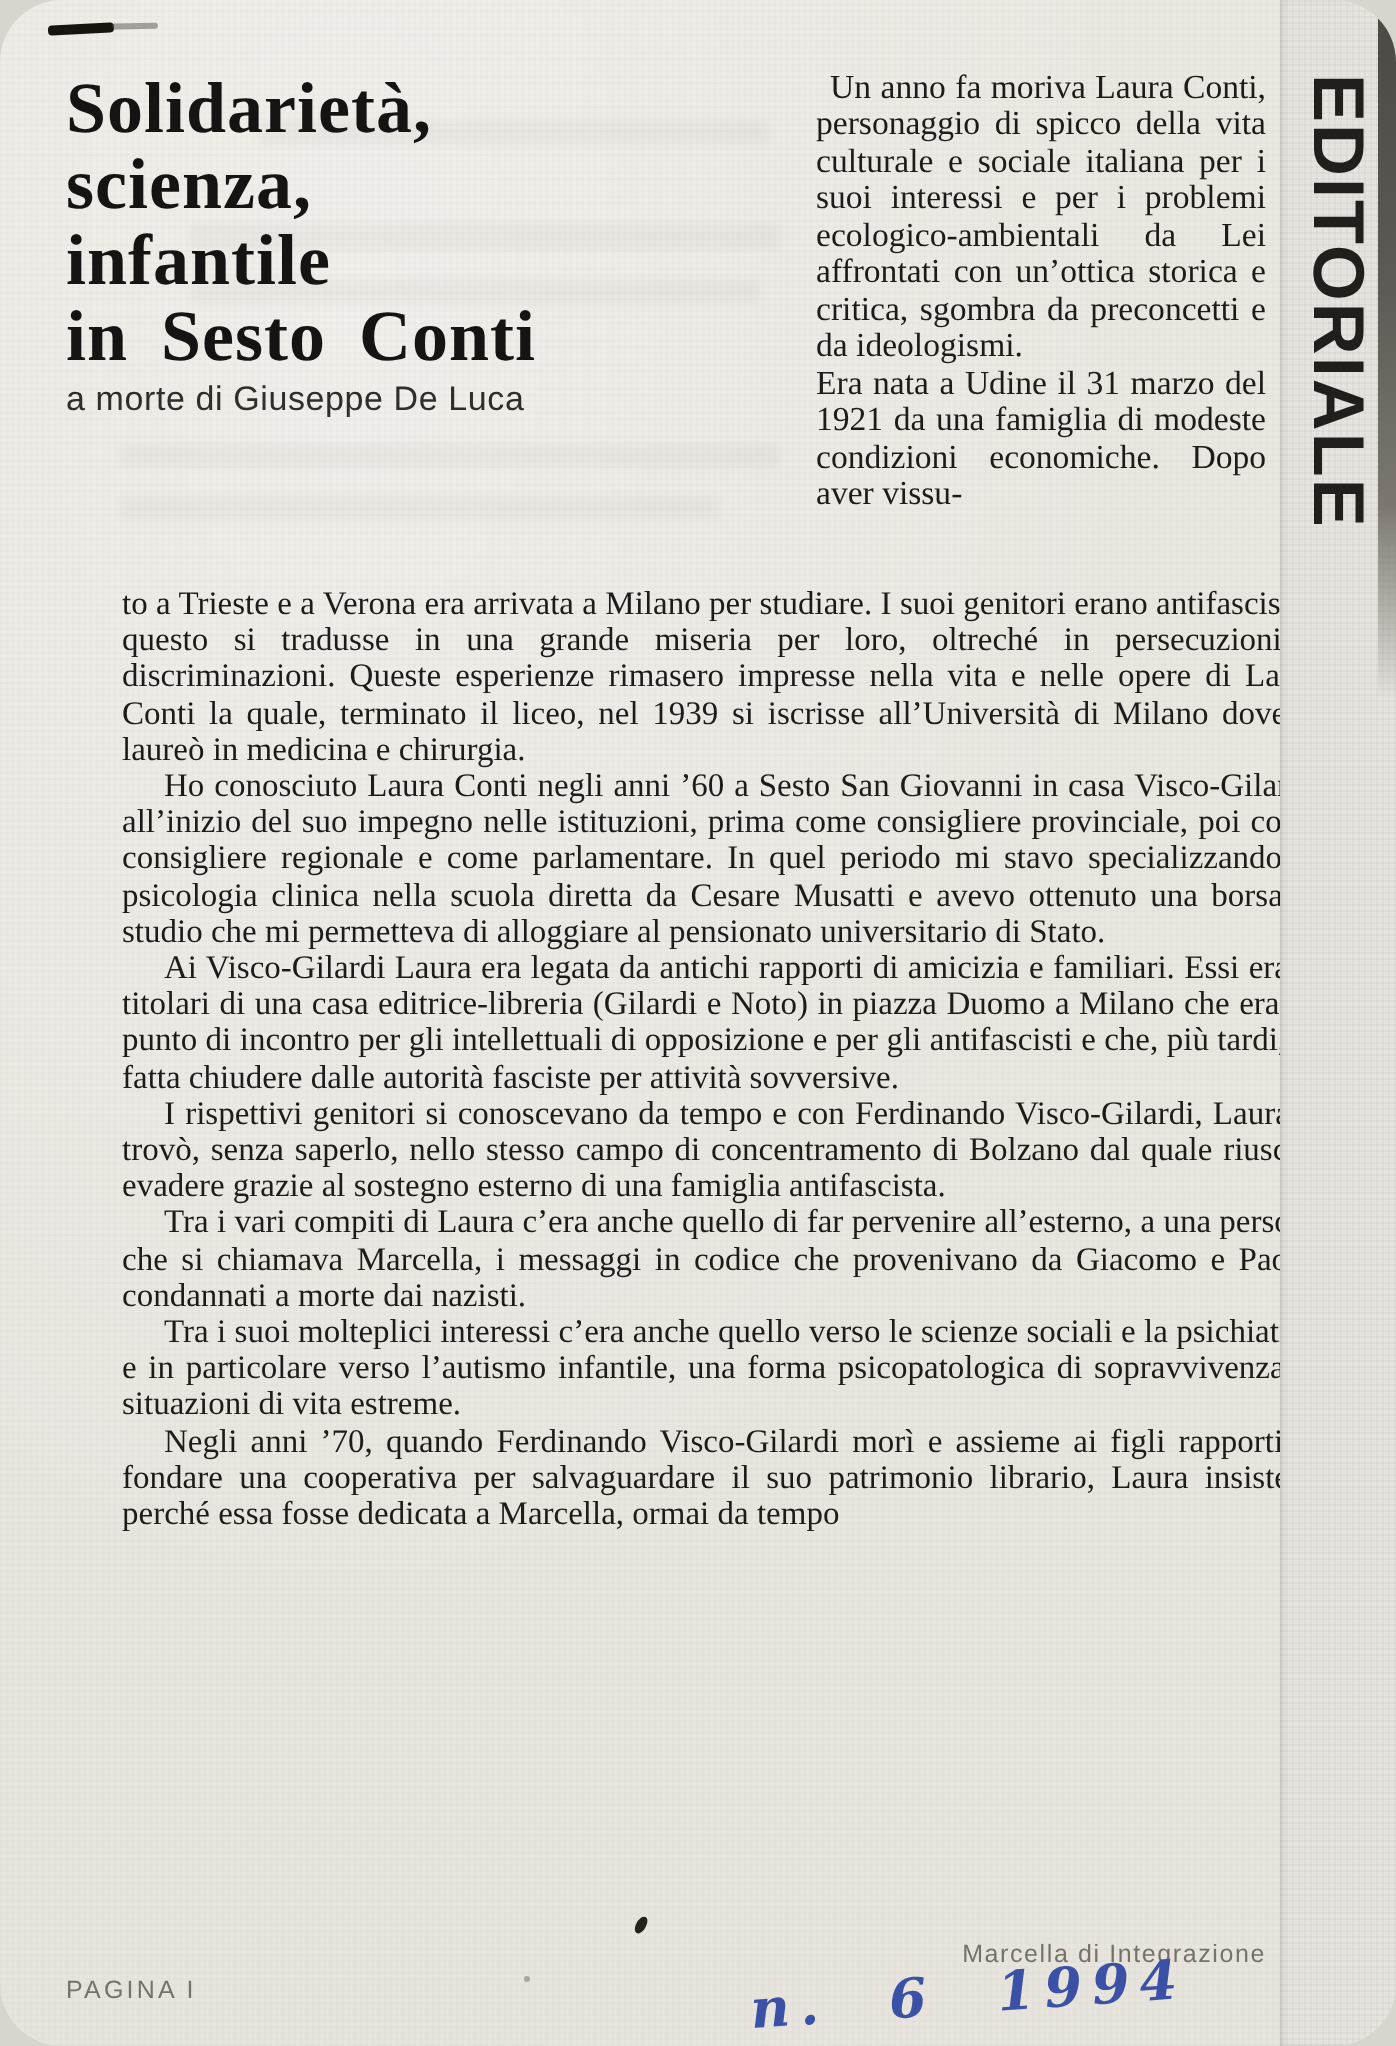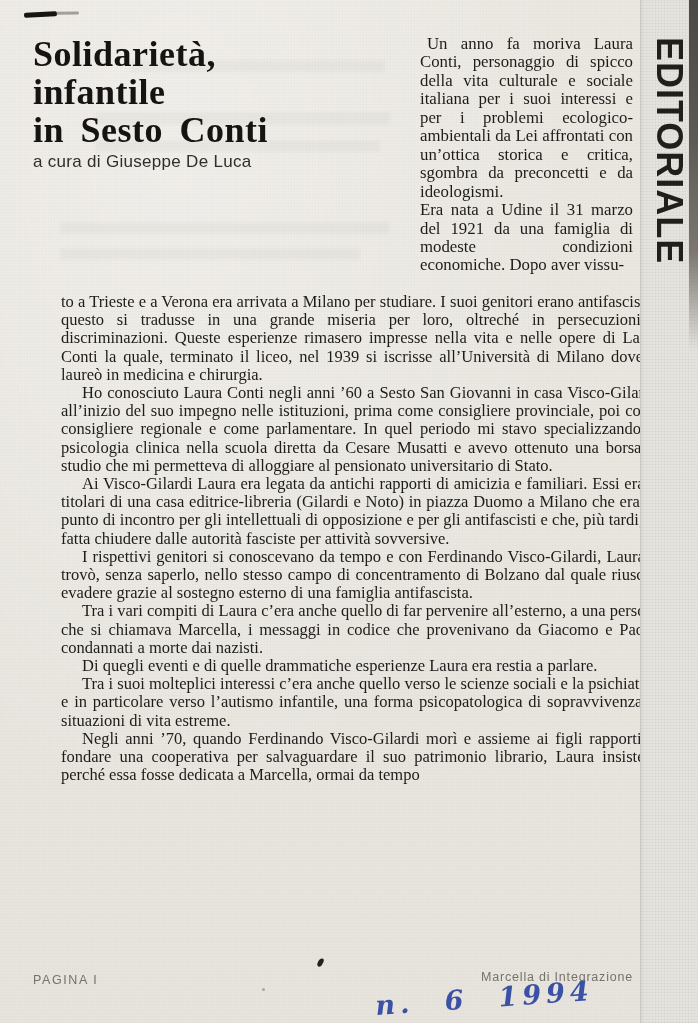--- a/index.html
+++ b/index.html
@@ -1,41 +1,41 @@
 <!DOCTYPE html>
 <html lang="it"><head>
 <meta charset="utf-8">
 <style>
   html,body{margin:0;padding:0;}
   body{width:698px;height:1023px;font-family:"Liberation Serif",serif;background:#d8d5cf;}
   .scan{position:relative;width:698px;height:1023px;overflow:hidden;
         background:
           radial-gradient(ellipse at 25% 15%, rgba(255,255,255,.30), rgba(255,255,255,0) 55%),
-          linear-gradient(178deg,#ebe8e2 0%,#e9e6e0 55%,#e7e4dd 100%);}
+          linear-gradient(178deg,#ebe8e2 0%,#e9e6e0 55%,#e7e4dd 100%); border-radius: 31px;}
   
   .scan::before{content:"";position:absolute;inset:0;pointer-events:none;
         background:repeating-linear-gradient(0deg, rgba(120,115,105,.022) 0 1px, transparent 1px 3px),
                    repeating-linear-gradient(90deg, rgba(120,115,105,.018) 0 1px, transparent 1px 3px);}
   .content{position:absolute;left:33px;top:35px;width:600px;}
   .head{display:flex;height:258px;}
   .title-col{width:375px;}
   .article-title{margin:0;font:bold 36px/38px "Liberation Serif",serif;color:#151413;
         letter-spacing:.5px;word-spacing:7px;}
   .article-title span{display:block;}
   .byline{margin-top:3px;font:17px/20px "Liberation Sans",sans-serif;color:#2f2e2b;letter-spacing:.3px;}
-  .lead-col{flex:1;font:16.8px/18.45px "Liberation Serif",serif;color:#1d1c1a;text-align:justify;margin-left:12px;}
+  .lead-col{flex:1;font:16.8px/18.45px "Liberation Serif",serif;color:#1d1c1a;text-align:justify;}
   .lead-col p{margin:0;}
   .lead-col p:first-child{text-indent:7px;}
   .body-text{width:600px;font:16.5px/18.2px "Liberation Serif",serif;color:#1d1c1a;text-align:justify;margin-left:28px;}
   .body-text p{margin:0;}
   .body-text p.indent{text-indent:21px;}
   .footer{position:absolute;left:33px;top:970px;width:600px;display:flex;
         justify-content:space-between;font:12.5px/15px "Liberation Sans",sans-serif;
         color:#76726a;letter-spacing:.8px;}
-  .footer .page-label{margin-top:3px;letter-spacing:1.6px;text-align:right;}
+  .footer .page-label{margin-top:18px;letter-spacing:1.6px;text-align:right;}
   .handwriting{position:absolute;left:375px;top:982px;width:260px;
         font:italic 600 27px/30px "DejaVu Serif",serif;color:#3b51a6;
         letter-spacing:5px;word-spacing:16px;transform:rotate(-4deg);white-space:nowrap;}
   
   .strip{position:absolute;left:640px;top:0;width:58px;height:1023px;background:#e6e4df;
         box-shadow:inset 2px 0 3px -1px rgba(60,58,52,.18);}
   .strip::before{content:"";position:absolute;inset:0;
         background:repeating-linear-gradient(0deg, rgba(100,96,88,.05) 0 1px, transparent 1px 3px),
                    repeating-linear-gradient(90deg, rgba(100,96,88,.05) 0 1px, transparent 1px 3px);}
   .section-label{position:absolute;left:8px;top:37px;writing-mode:vertical-rl;
@@ -70,38 +70,38 @@
   <div class="ghost g1"></div>
   <div class="ghost g2"></div>
   <div class="ghost g3"></div>
   <div class="ghost g4"></div>
 
   <div class="content">
     <div class="head">
       <div class="title-col">
         <h1 class="article-title">
           <span>Solidarietà,</span>
+          <span>scienza,</span>
           <span>infantile</span>
           <span>in Sesto Conti</span>
         </h1>
-        <div class="byline">a cura di Giuseppe De Luca</div>
+        <div class="byline">a morte di Giuseppe De Luca</div>
       </div>
       <div class="lead-col">
         <p>Un anno fa moriva Laura Conti, personaggio di spicco della vita culturale e sociale italiana per i suoi interessi e per i problemi ecologico-ambientali da Lei affrontati con un’ottica storica e critica, sgombra da preconcetti e da ideologismi.</p>
         <p>Era nata a Udine il 31 marzo del 1921 da una famiglia di modeste condizioni economiche. Dopo aver vissu-</p>
       </div>
     </div>
 
     <div class="body-text">
       <p>to a Trieste e a Verona era arrivata a Milano per studiare. I suoi genitori erano antifascisti e questo si tradusse in una grande miseria per loro, oltreché in persecuzioni e discriminazioni. Queste esperienze rimasero impresse nella vita e nelle opere di Laura Conti la quale, terminato il liceo, nel 1939 si iscrisse all’Università di Milano dove si laureò in medicina e chirurgia.</p>
       <p class="indent">Ho conosciuto Laura Conti negli anni ’60 a Sesto San Giovanni in casa Visco-Gilardi, all’inizio del suo impegno nelle istituzioni, prima come consigliere provinciale, poi come consigliere regionale e come parlamentare. In quel periodo mi stavo specializzando in psicologia clinica nella scuola diretta da Cesare Musatti e avevo ottenuto una borsa di studio che mi permetteva di alloggiare al pensionato universitario di Stato.</p>
       <p class="indent">Ai Visco-Gilardi Laura era legata da antichi rapporti di amicizia e familiari. Essi erano titolari di una casa editrice-libreria (Gilardi e Noto) in piazza Duomo a Milano che era un punto di incontro per gli intellettuali di opposizione e per gli antifascisti e che, più tardi, fu fatta chiudere dalle autorità fasciste per attività sovversive.</p>
       <p class="indent">I rispettivi genitori si conoscevano da tempo e con Ferdinando Visco-Gilardi, Laura si trovò, senza saperlo, nello stesso campo di concentramento di Bolzano dal quale riuscì a evadere grazie al sostegno esterno di una famiglia antifascista.</p>
       <p class="indent">Tra i vari compiti di Laura c’era anche quello di far pervenire all’esterno, a una persona che si chiamava Marcella, i messaggi in codice che provenivano da Giacomo e Paolo, condannati a morte dai nazisti.</p>
-      <p class="indent">Di quegli eventi e di quelle drammatiche esperienze Laura era restia a parlare.</p>
       <p class="indent">Tra i suoi molteplici interessi c’era anche quello verso le scienze sociali e la psichiatria, e in particolare verso l’autismo infantile, una forma psicopatologica di sopravvivenza in situazioni di vita estreme.</p>
       <p class="indent">Negli anni ’70, quando Ferdinando Visco-Gilardi morì e assieme ai figli rapporti di fondare una cooperativa per salvaguardare il suo patrimonio librario, Laura insistette perché essa fosse dedicata a Marcella, ormai da tempo</p>
     </div>
   </div>
 
   <div class="footer">
     <span class="page-label">PAGINA I</span>
     <span class="journal">Marcella di Integrazione</span>
   </div>
 

